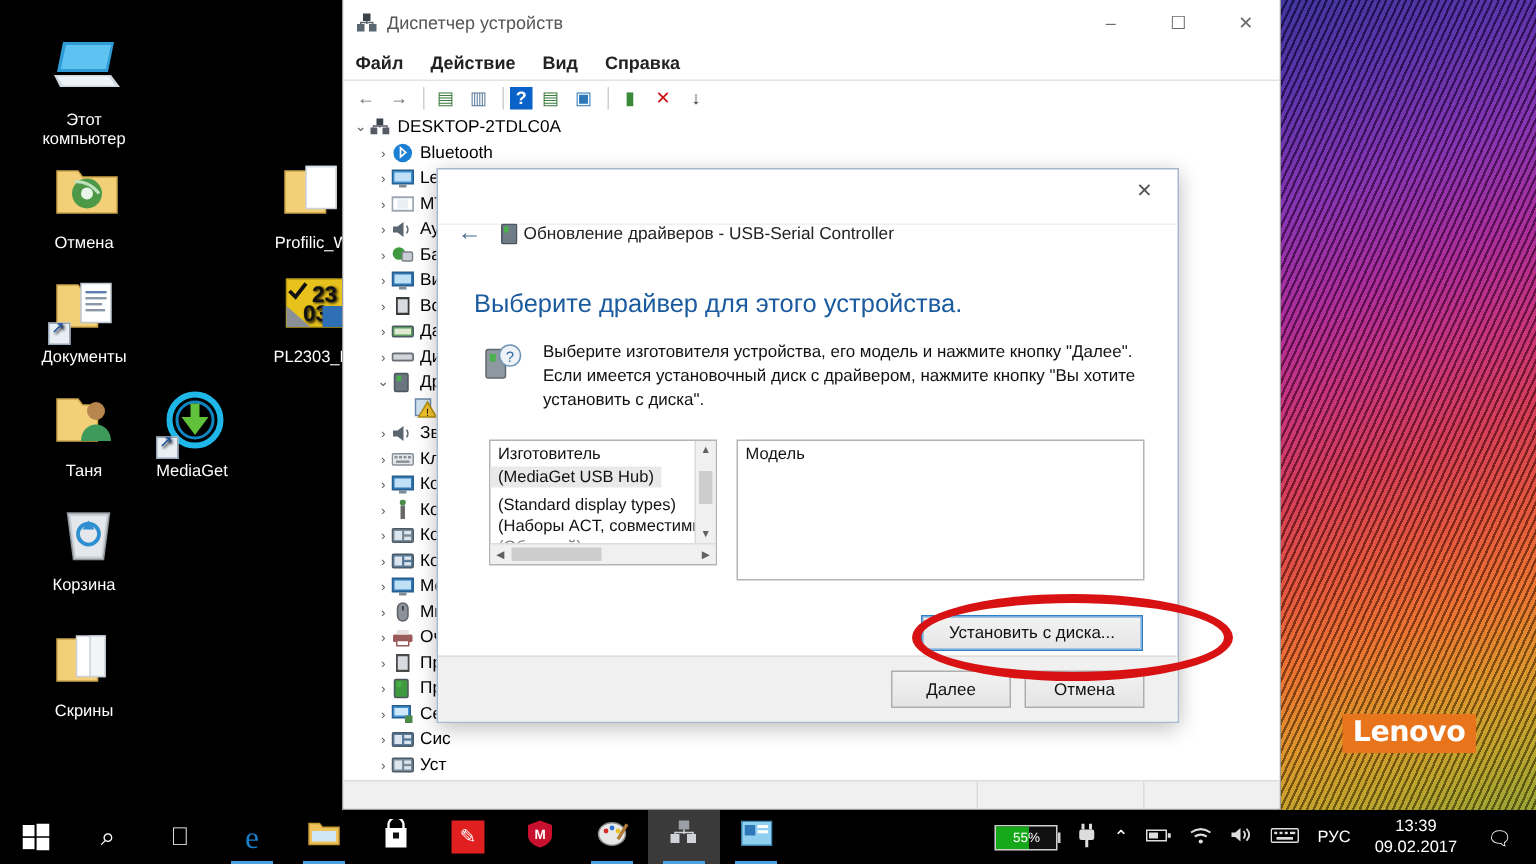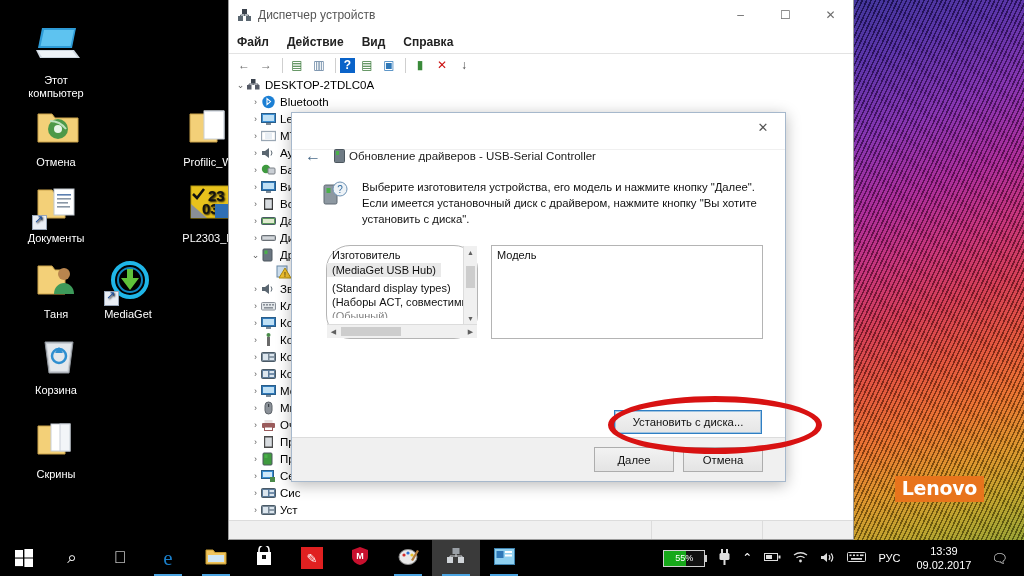--- a/index.html
+++ b/index.html
@@ -56,21 +56,21 @@
   #dlg-close{position:absolute;right:0;top:0;width:44px;height:28px;display:flex;align-items:center;justify-content:center;color:#555;font-size:13px;}
   #dlg-nav{position:absolute;left:8px;top:30px;display:flex;align-items:center;}
   #backbtn{width:26px;height:26px;border-radius:13px;display:flex;align-items:center;justify-content:center;color:#4a6b8a;font-size:16px;}
   #dlg-title{font-size:11.5px;color:#222;margin-left:4px;}
   #dlg-body{position:absolute;left:0;right:0;top:66px;bottom:44px;padding:0 22px;box-sizing:border-box;}
   #dlg-h1{font-size:17px;color:#1a5a9e;margin:14px 0 14px 2px;font-weight:normal;}
   #dlg-desc{display:flex;gap:12px;margin:0 0 18px 6px;}
   #dlg-desc .txt{font-size:11.3px;color:#111;line-height:16px;max-width:400px;}
   #lists{display:flex;gap:13px;margin-left:12px;}
   .lbox{background:#fff;border:1px solid #b4b4b4;box-sizing:border-box;position:relative;}
-  #mfr{width:152px;height:94px;border-radius:24px;}
+  #mfr{width:152px;height:84px;}
   #mdl{width:285px;height:94px;}
   .lhead{font-size:11px;color:#111;padding:3px 5px 2px 5px;}
   .litem{font-size:11px;color:#111;padding:1px 5px;white-space:nowrap;overflow:hidden;}
   .litem.sel{background:#e9e9e9;display:inline-block;}
   .vscroll{position:absolute;right:0;top:0;width:13px;bottom:13px;background:#f0f0f0;border-left:1px solid #dcdcdc;}
   .vthumb{position:absolute;left:2px;top:20px;width:9px;height:22px;background:#cdcdcd;}
   .vup,.vdn{position:absolute;left:0;width:13px;height:13px;display:flex;align-items:center;justify-content:center;font-size:7px;color:#606060;}
   .vup{top:0;}.vdn{bottom:0;}
   .hscroll{position:absolute;left:0;right:0;bottom:0;height:13px;background:#f0f0f0;border-top:1px solid #dcdcdc;}
   .hthumb{position:absolute;left:14px;top:2px;width:60px;height:9px;background:#cdcdcd;}
@@ -489,20 +489,21 @@
     <div id="backbtn">←</div>
     <span style="margin-left:8px;display:inline-flex;align-items:center">
       <svg width="11" height="14" viewBox="0 0 11 14">
           <rect x="0.5" y="0.5" width="10" height="13" rx="1" fill="#6f7b85" stroke="#4c565e"></rect>
           <rect x="2" y="2" width="3" height="4" fill="#4ab04a"></rect>
         </svg>
     </span>
     <span id="dlg-title">Обновление драйверов - USB-Serial Controller</span>
   </div>
   <div id="dlg-body">
+    <div id="dlg-h1">Выберите драйвер для этого устройства.</div>
     <div id="dlg-desc">
       <span style="flex:none">
         <svg width="30" height="30" viewBox="0 0 30 30">
           <rect x="4" y="6" width="13" height="19" rx="1.5" fill="#8d98a1" stroke="#5e6972"></rect>
           <rect x="6.5" y="9" width="4" height="5" fill="#4ab04a"></rect>
           <circle cx="20" cy="10" r="7" fill="#eef3f7" stroke="#6f93b5"></circle>
           <text x="20" y="14" font-size="10" text-anchor="middle" fill="#2f6ba0" font-family="Liberation Sans, sans-serif">?</text>
         </svg>
       </span>
       <span class="txt">Выберите изготовителя устройства, его модель и нажмите кнопку "Далее". Если имеется установочный диск с  драйвером, нажмите кнопку "Вы хотите установить с диска".</span>

